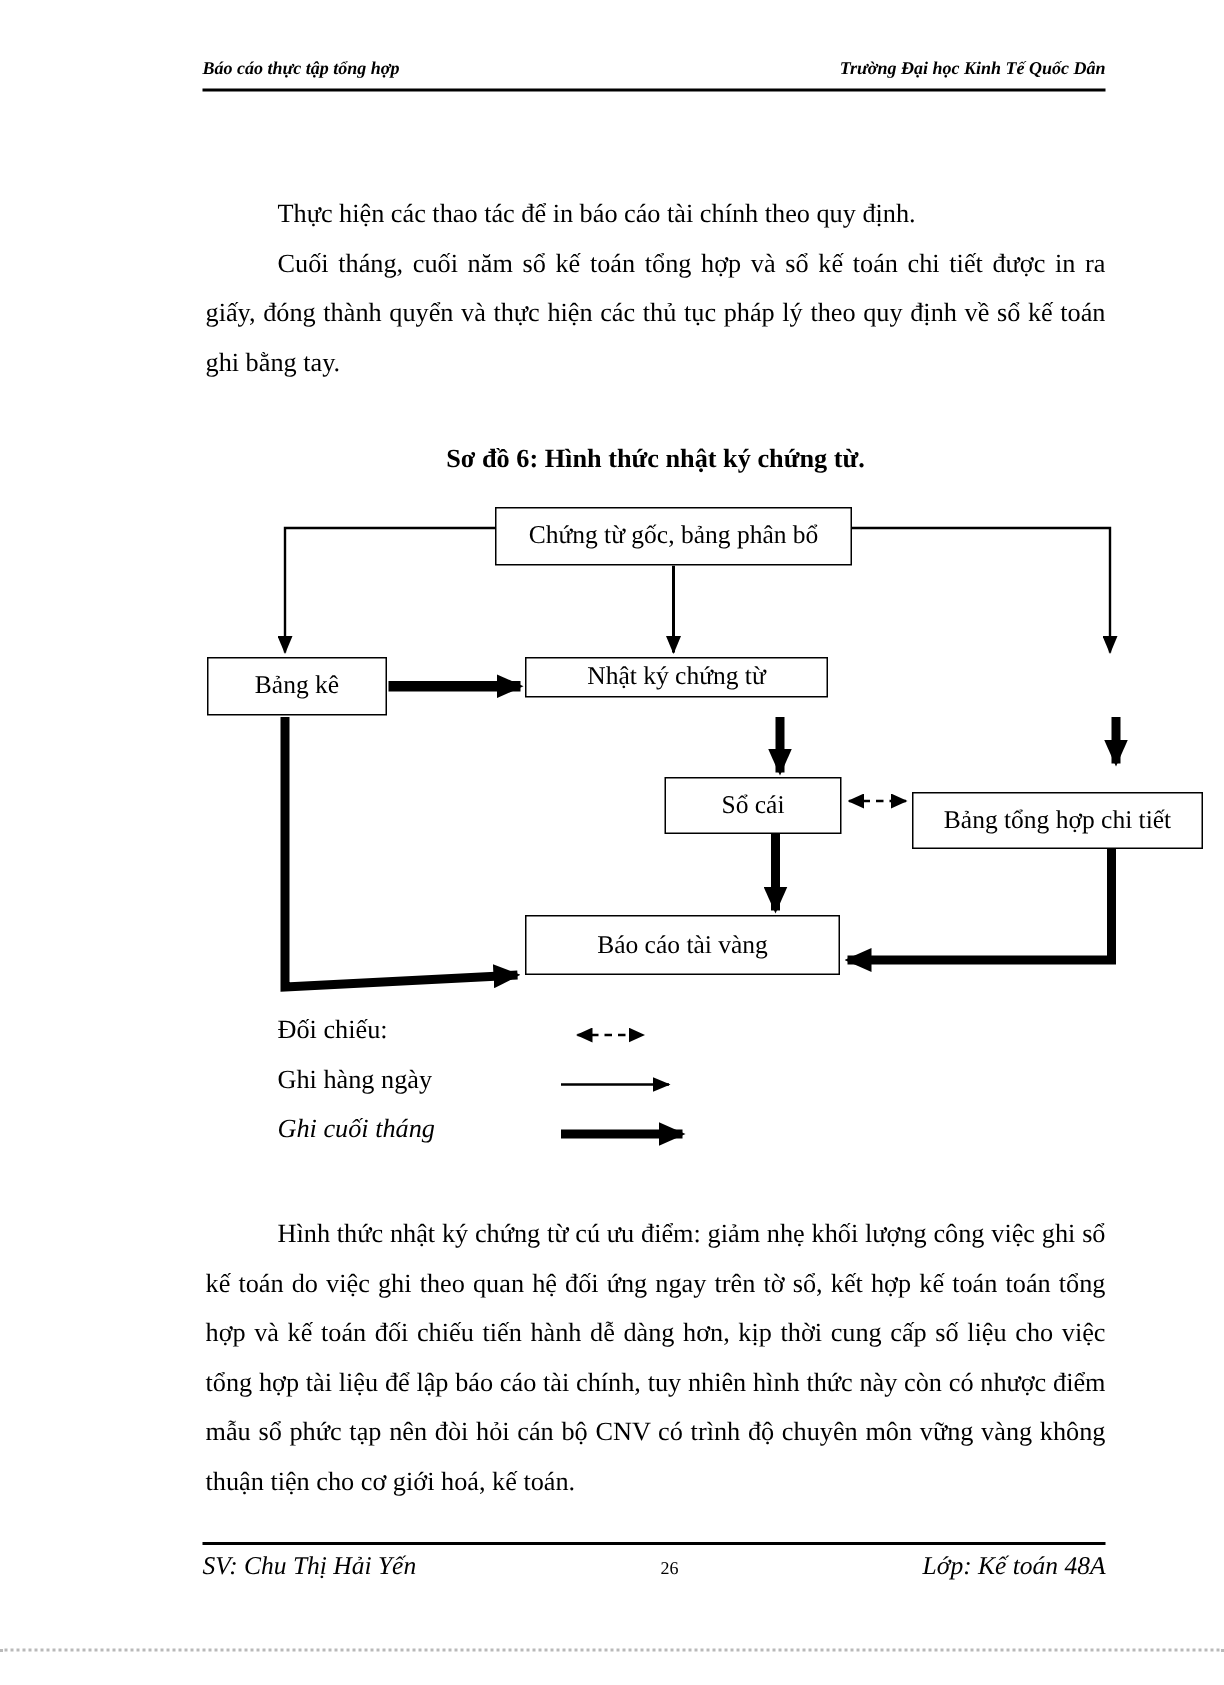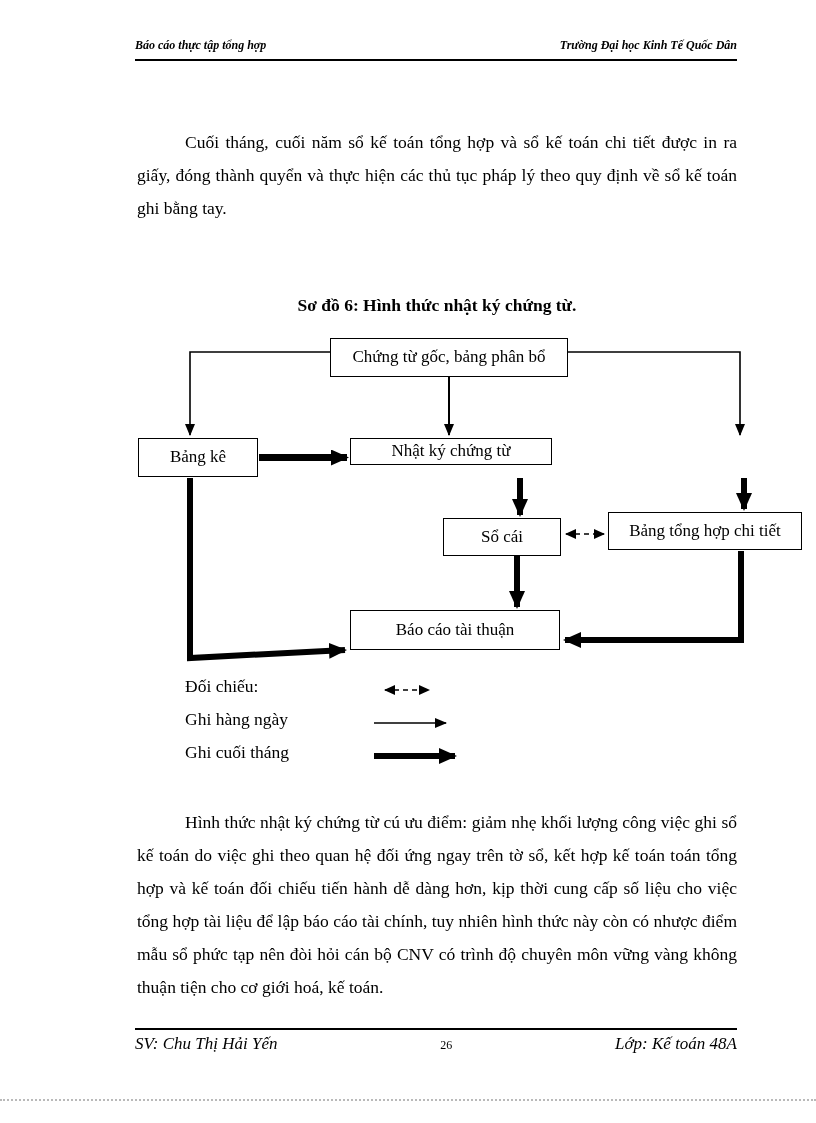--- a/index.html
+++ b/index.html
@@ -39,28 +39,28 @@
     border:1.4px solid #000;
     background:#fff;
     display:flex; align-items:center; justify-content:center;
     font-size:17px; text-align:center; line-height:1.1;
   }
   #b-chungtu   { left:330px; top:8px;   width:238px; height:39px; }
   #b-bangke    { left:138px; top:108px; width:120px; height:39px; }
   #b-nhatky    { left:350px; top:108px; width:202px; height:27px; }
   #b-sochitiet { left:622px; top:108px; width:163px; height:39px; }
   #b-socai     { left:443px; top:188px; width:118px; height:38px; }
-  #b-bangtonghop { left:608px; top:182px; width:194px; height:38px; }
+  #b-bangtonghop { left:608px; top:198px; width:194px; height:38px; }
   #b-baocao    { left:350px; top:280px; width:210px; height:40px; }
   .legend-label {
     position:absolute; left:185px; font-size:17.5px;
   }
   #lg-doichieu  { top:346px; }
   #lg-hangngay  { top:379px; }
-  #lg-cuoithang { top:412px; }
+  #lg-cuoithang { top:412px;font-style:italic; }
   #para3 { top:806px; }
   .footer {
     position:absolute; top:1028px; left:135px; width:602px;
     border-top:2px solid #000;
     padding-top:4px;
     display:flex; justify-content:space-between; align-items:baseline;
     font-size:17px;
   }
   .footer .it { font-style:italic; }
   .footer .pn { font-size:12px; }
@@ -73,20 +73,21 @@
 <body>
 
 <div class="page">
 
   <div class="header">
     <span>Báo cáo thực tập tổng hợp</span>
     <span>Trường Đại học Kinh Tế Quốc Dân</span>
   </div>
 
   <div class="content-block" id="block1">
+    <p class="indent">Thực hiện các thao tác để in báo cáo tài chính theo quy định.</p>
     <p class="indent">Cuối tháng, cuối năm sổ kế toán tổng hợp và sổ kế toán chi tiết được in ra giấy, đóng thành quyển và thực hiện các thủ tục pháp lý theo quy định về sổ kế toán ghi bằng tay.</p>
   </div>
 
   <div class="diagram-title">Sơ đồ 6: Hình thức nhật ký chứng từ.</div>
 
   <div class="diagram">
 
     <svg width="816" height="450" viewBox="0 0 816 450">
       <defs>
         <marker id="mThin" markerUnits="userSpaceOnUse" markerWidth="12" markerHeight="10" refX="11" refY="5" orient="auto">
@@ -137,21 +138,21 @@
       <line x1="385" y1="360" x2="429" y2="360" stroke="#000" stroke-width="1.7" stroke-dasharray="5,4" marker-start="url(#mDashStart)" marker-end="url(#mDashEnd)"></line>
       <line x1="374" y1="393" x2="446" y2="393" stroke="#000" stroke-width="1.6" marker-end="url(#mThin)"></line>
       <line x1="374" y1="426" x2="455" y2="426" stroke="#000" stroke-width="6" marker-end="url(#mThick)"></line>
     </svg>
 
     <div class="fbox" id="b-bangke">Bảng kê</div>
     <div class="fbox" id="b-chungtu">Chứng từ gốc, bảng phân bổ</div>
     <div class="fbox" id="b-nhatky">Nhật ký chứng từ</div>
     <div class="fbox" id="b-socai">Sổ cái</div>
     <div class="fbox" id="b-bangtonghop">Bảng tổng hợp chi tiết</div>
-    <div class="fbox" id="b-baocao">Báo cáo tài thuận</div>
+    <div class="fbox" id="b-baocao">Báo cáo tài vàng</div>
 
     <div class="legend-label" id="lg-doichieu">Đối chiếu:</div>
     <div class="legend-label" id="lg-hangngay">Ghi hàng ngày</div>
     <div class="legend-label" id="lg-cuoithang">Ghi cuối tháng</div>
   </div>
 
   <p class="content-block indent" id="para3">Hình thức nhật ký chứng từ  cú ưu điểm: giảm nhẹ khối lượng công việc ghi sổ kế toán do việc ghi theo quan hệ đối ứng ngay trên tờ sổ, kết hợp kế toán toán tổng hợp và kế toán đối chiếu tiến hành dễ dàng hơn, kịp thời cung cấp số liệu cho việc tổng hợp tài liệu để lập báo cáo tài chính, tuy nhiên hình thức này còn có nhược điểm mẫu sổ phức tạp nên đòi hỏi cán bộ CNV có trình độ chuyên môn vững vàng không thuận tiện cho cơ giới hoá, kế toán.</p>
 
   <div class="footer">
     <span class="it">SV: Chu Thị Hải Yến</span>

